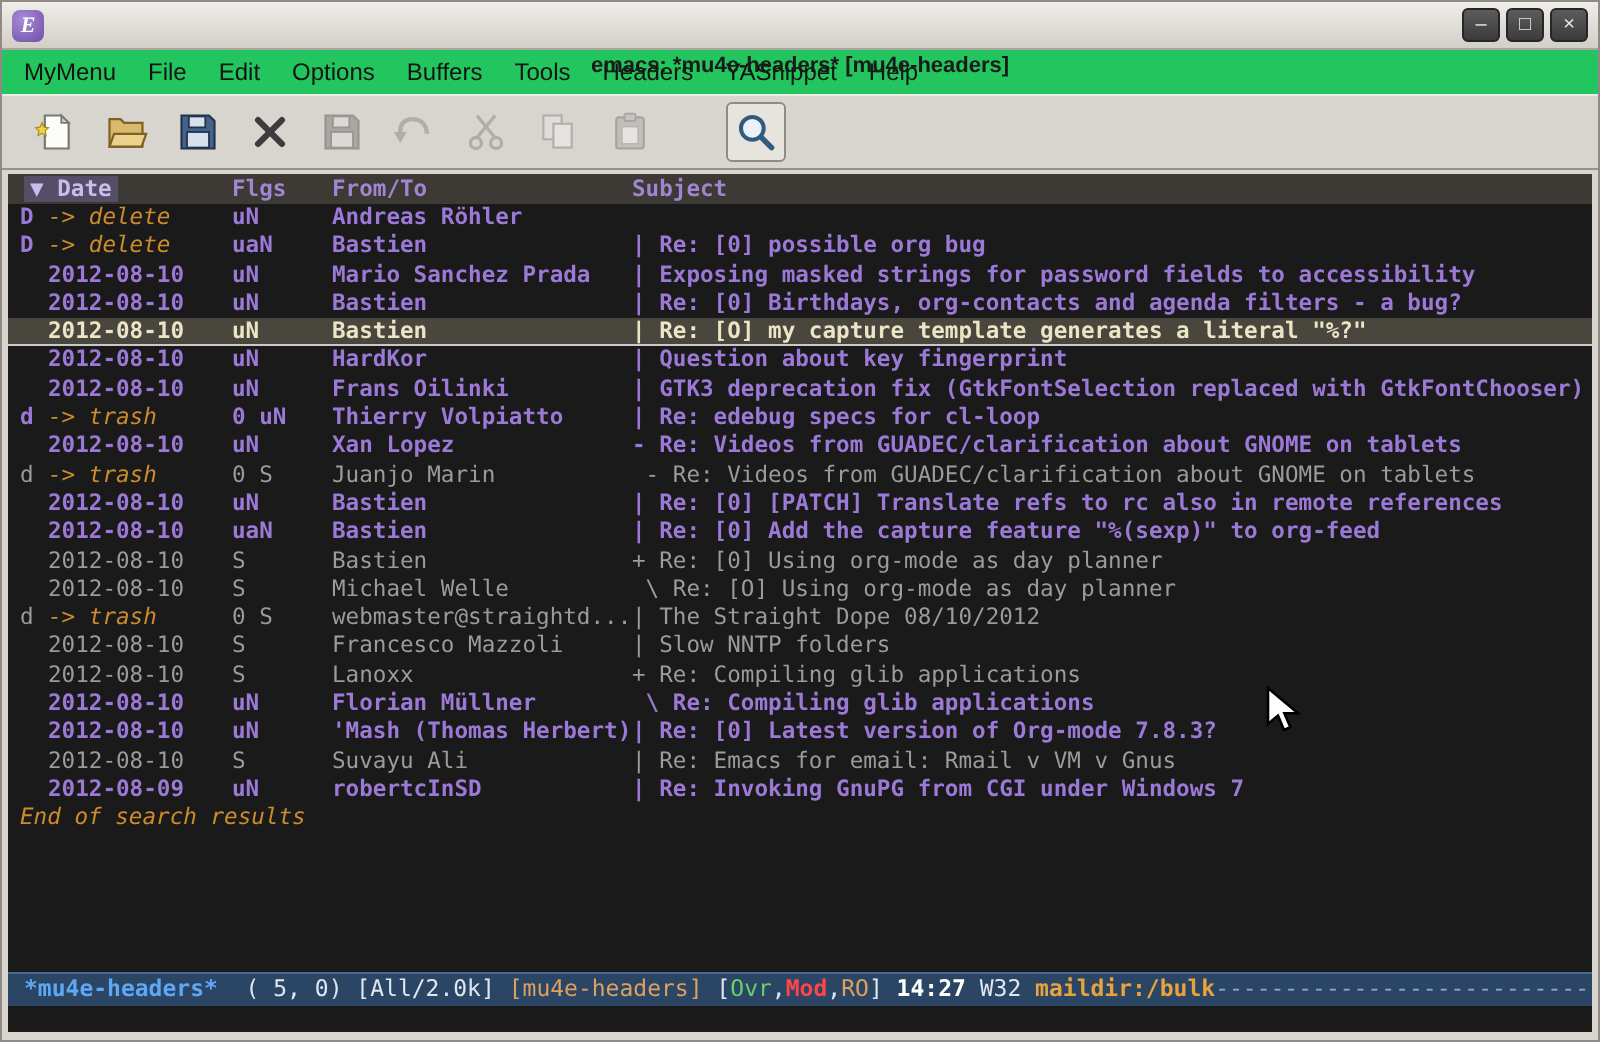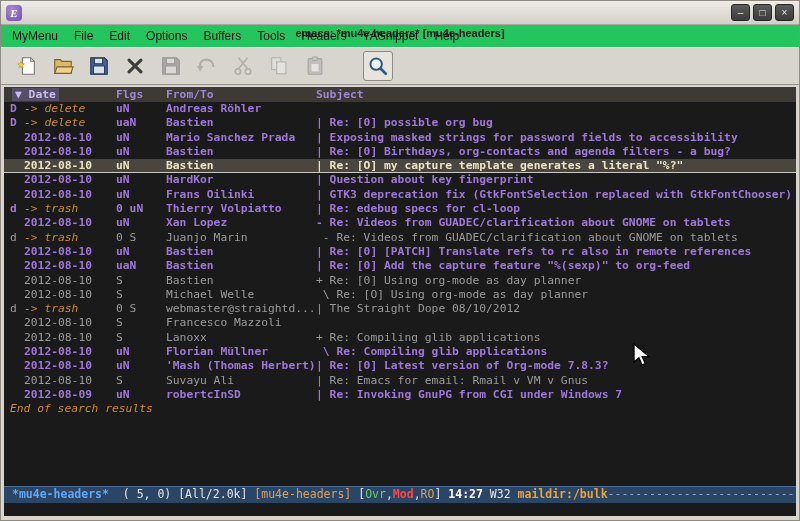--- a/index.html
+++ b/index.html
@@ -213,21 +213,21 @@
           <div class="row unread"><span class="c-mark"></span><span class="c-date">2012-08-10</span><span class="c-flags">uN</span><span class="c-from">HardKor</span><span class="c-subject">| Question about key fingerprint</span></div>
           <div class="row unread"><span class="c-mark"></span><span class="c-date">2012-08-10</span><span class="c-flags">uN</span><span class="c-from">Frans Oilinki</span><span class="c-subject">| GTK3 deprecation fix (GtkFontSelection replaced with GtkFontChooser)</span></div>
           <div class="row unread"><span class="c-mark">d</span><span class="c-date action">-&gt; trash</span><span class="c-flags">0 uN</span><span class="c-from">Thierry Volpiatto</span><span class="c-subject">| Re: edebug specs for cl-loop</span></div>
           <div class="row unread"><span class="c-mark"></span><span class="c-date">2012-08-10</span><span class="c-flags">uN</span><span class="c-from">Xan Lopez</span><span class="c-subject">- Re: Videos from GUADEC/clarification about GNOME on tablets</span></div>
           <div class="row read"><span class="c-mark">d</span><span class="c-date action">-&gt; trash</span><span class="c-flags">0 S</span><span class="c-from">Juanjo Marin</span><span class="c-subject"> - Re: Videos from GUADEC/clarification about GNOME on tablets</span></div>
           <div class="row unread"><span class="c-mark"></span><span class="c-date">2012-08-10</span><span class="c-flags">uN</span><span class="c-from">Bastien</span><span class="c-subject">| Re: [0] [PATCH] Translate refs to rc also in remote references</span></div>
           <div class="row unread"><span class="c-mark"></span><span class="c-date">2012-08-10</span><span class="c-flags">uaN</span><span class="c-from">Bastien</span><span class="c-subject">| Re: [0] Add the capture feature "%(sexp)" to org-feed</span></div>
           <div class="row read"><span class="c-mark"></span><span class="c-date">2012-08-10</span><span class="c-flags">S</span><span class="c-from">Bastien</span><span class="c-subject">+ Re: [0] Using org-mode as day planner</span></div>
           <div class="row read"><span class="c-mark"></span><span class="c-date">2012-08-10</span><span class="c-flags">S</span><span class="c-from">Michael Welle</span><span class="c-subject"> \ Re: [O] Using org-mode as day planner</span></div>
           <div class="row read"><span class="c-mark">d</span><span class="c-date action">-&gt; trash</span><span class="c-flags">0 S</span><span class="c-from">webmaster@straightd...</span><span class="c-subject">| The Straight Dope 08/10/2012</span></div>
-          <div class="row read"><span class="c-mark"></span><span class="c-date">2012-08-10</span><span class="c-flags">S</span><span class="c-from">Francesco Mazzoli</span></div>
+          <div class="row read"><span class="c-mark"></span><span class="c-date">2012-08-10</span><span class="c-flags">S</span><span class="c-from">Francesco Mazzoli</span><span class="c-subject">| Slow NNTP folders</span></div>
           <div class="row read"><span class="c-mark"></span><span class="c-date">2012-08-10</span><span class="c-flags">S</span><span class="c-from">Lanoxx</span><span class="c-subject">+ Re: Compiling glib applications</span></div>
           <div class="row unread"><span class="c-mark"></span><span class="c-date">2012-08-10</span><span class="c-flags">uN</span><span class="c-from">Florian Müllner</span><span class="c-subject"> \ Re: Compiling glib applications</span></div>
           <div class="row unread"><span class="c-mark"></span><span class="c-date">2012-08-10</span><span class="c-flags">uN</span><span class="c-from">'Mash (Thomas Herbert)</span><span class="c-subject">| Re: [0] Latest version of Org-mode 7.8.3?</span></div>
           <div class="row read"><span class="c-mark"></span><span class="c-date">2012-08-10</span><span class="c-flags">S</span><span class="c-from">Suvayu Ali</span><span class="c-subject">| Re: Emacs for email: Rmail v VM v Gnus</span></div>
           <div class="row unread"><span class="c-mark"></span><span class="c-date">2012-08-09</span><span class="c-flags">uN</span><span class="c-from">robertcInSD</span><span class="c-subject">| Re: Invoking GnuPG from CGI under Windows 7</span></div>
         </div>
 
       <div class="footer-line">End of search results</div>
 
     </div>

